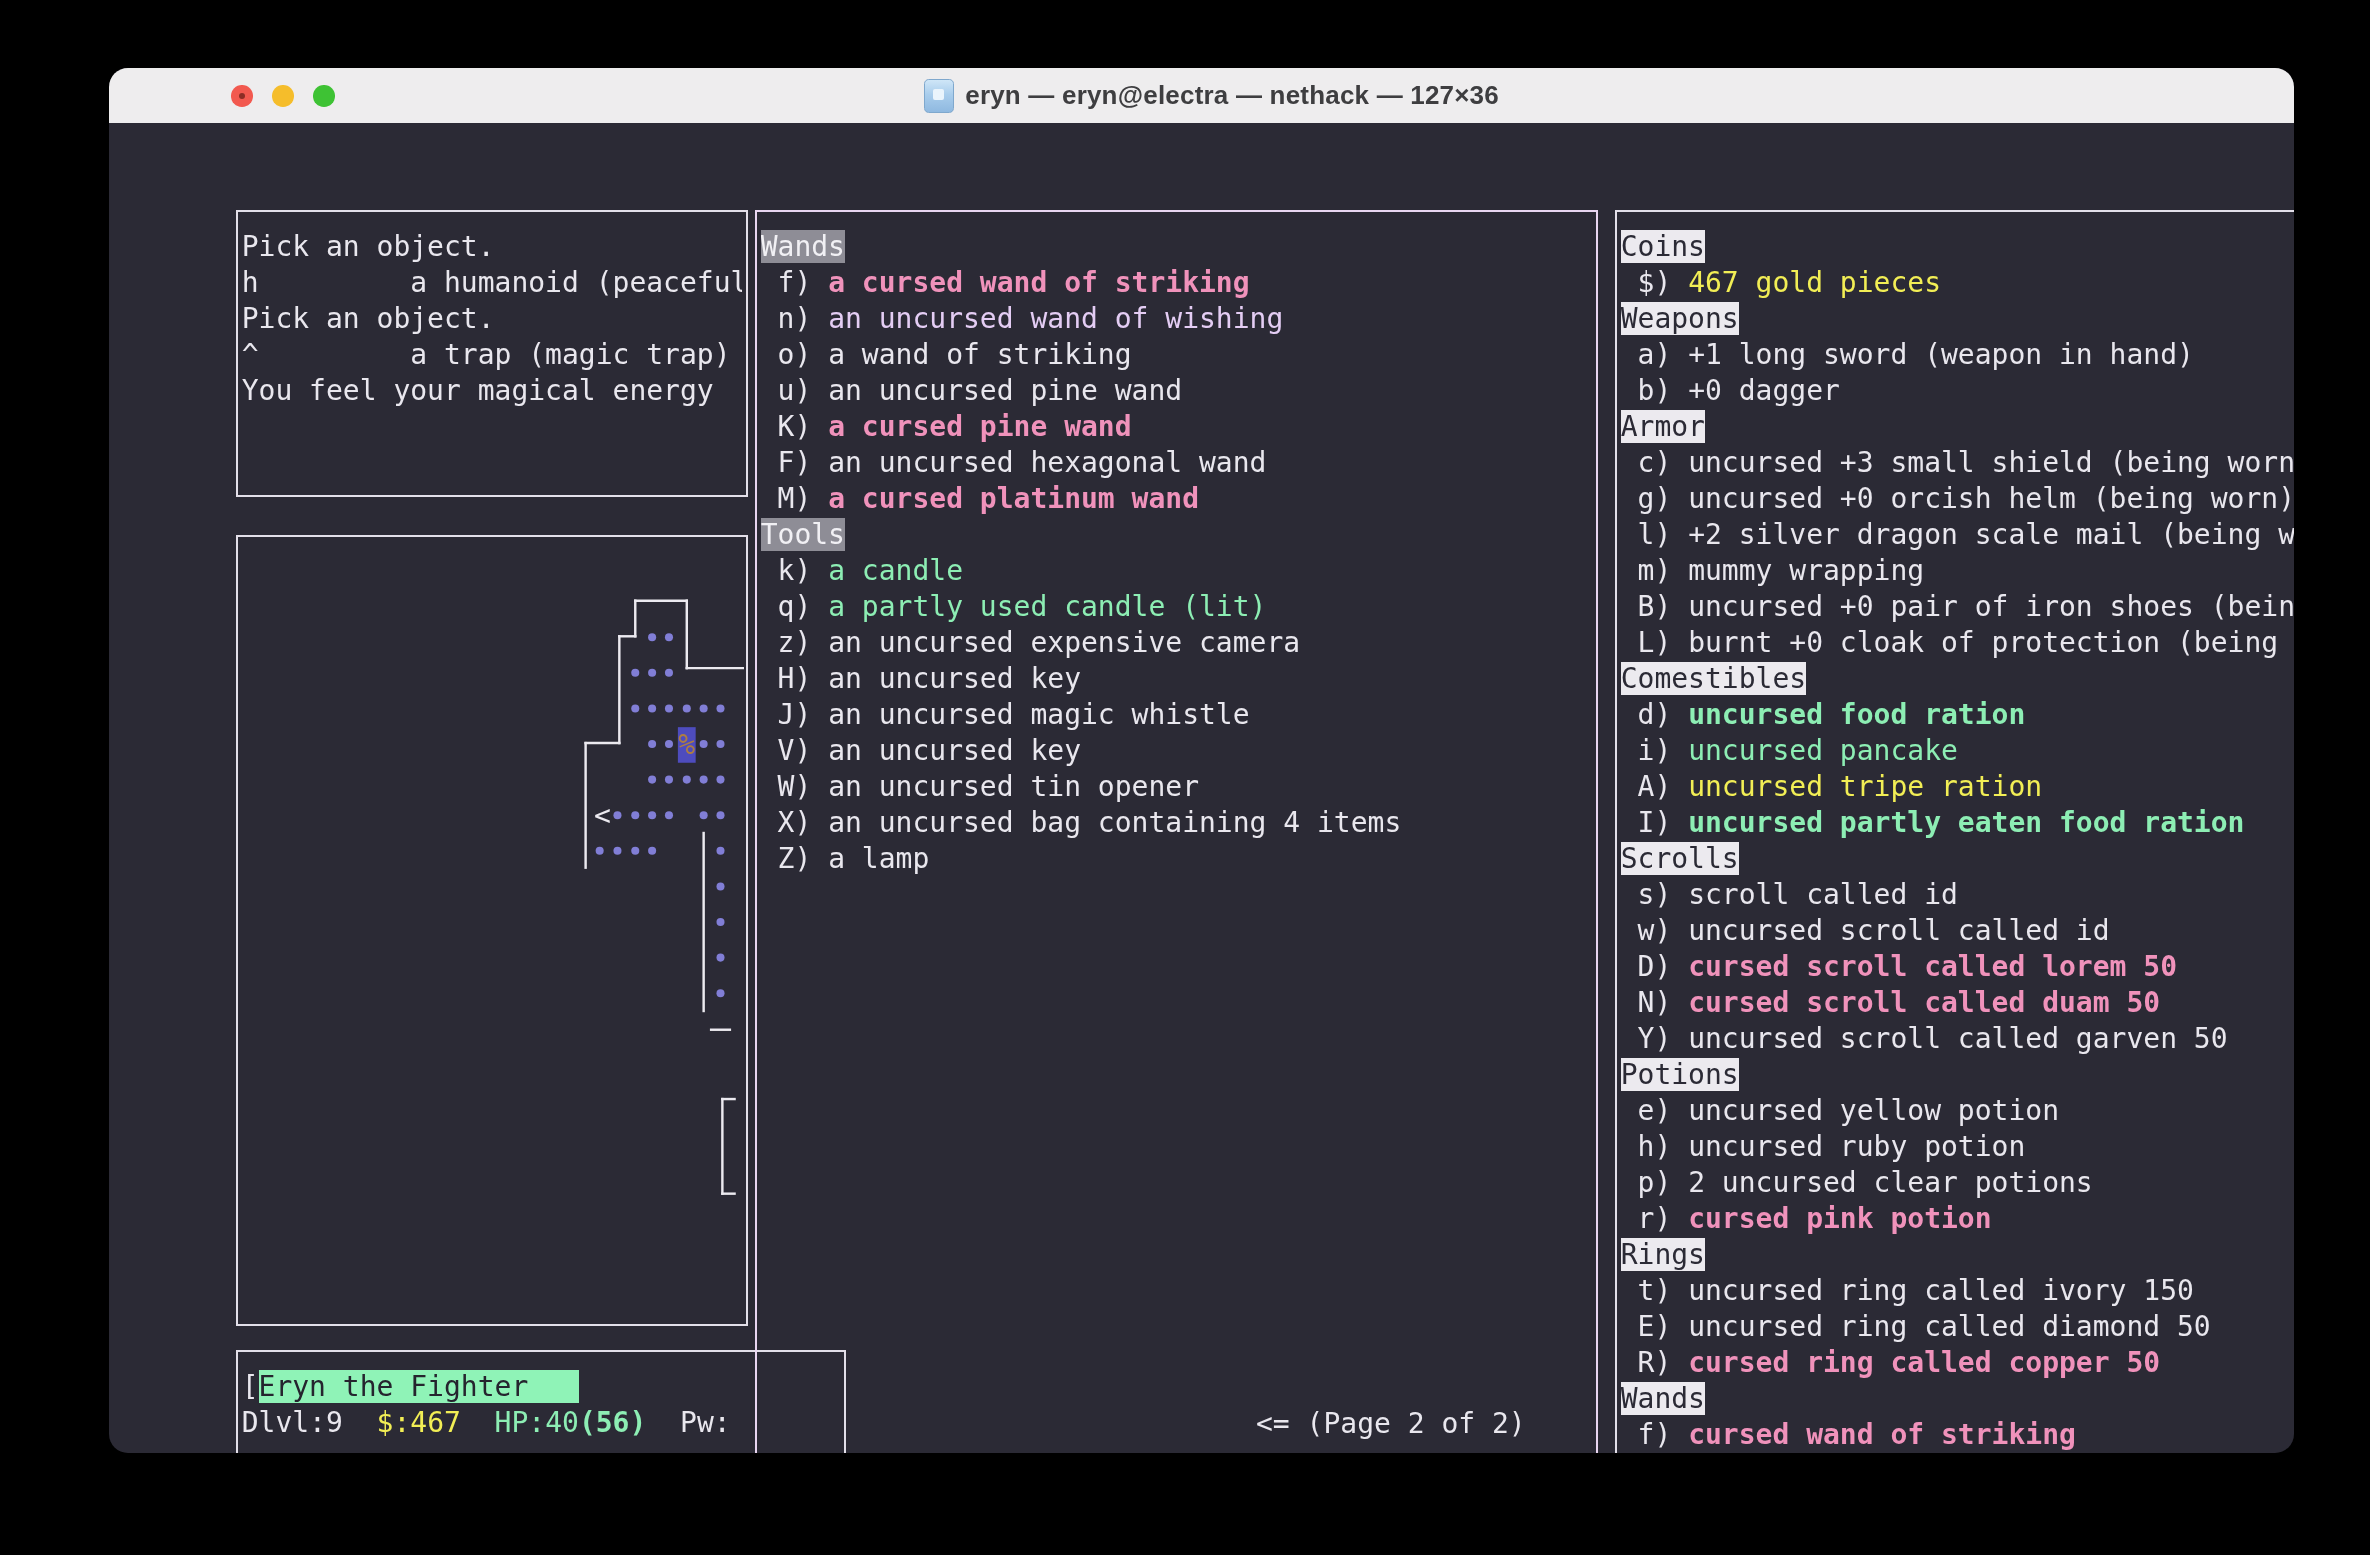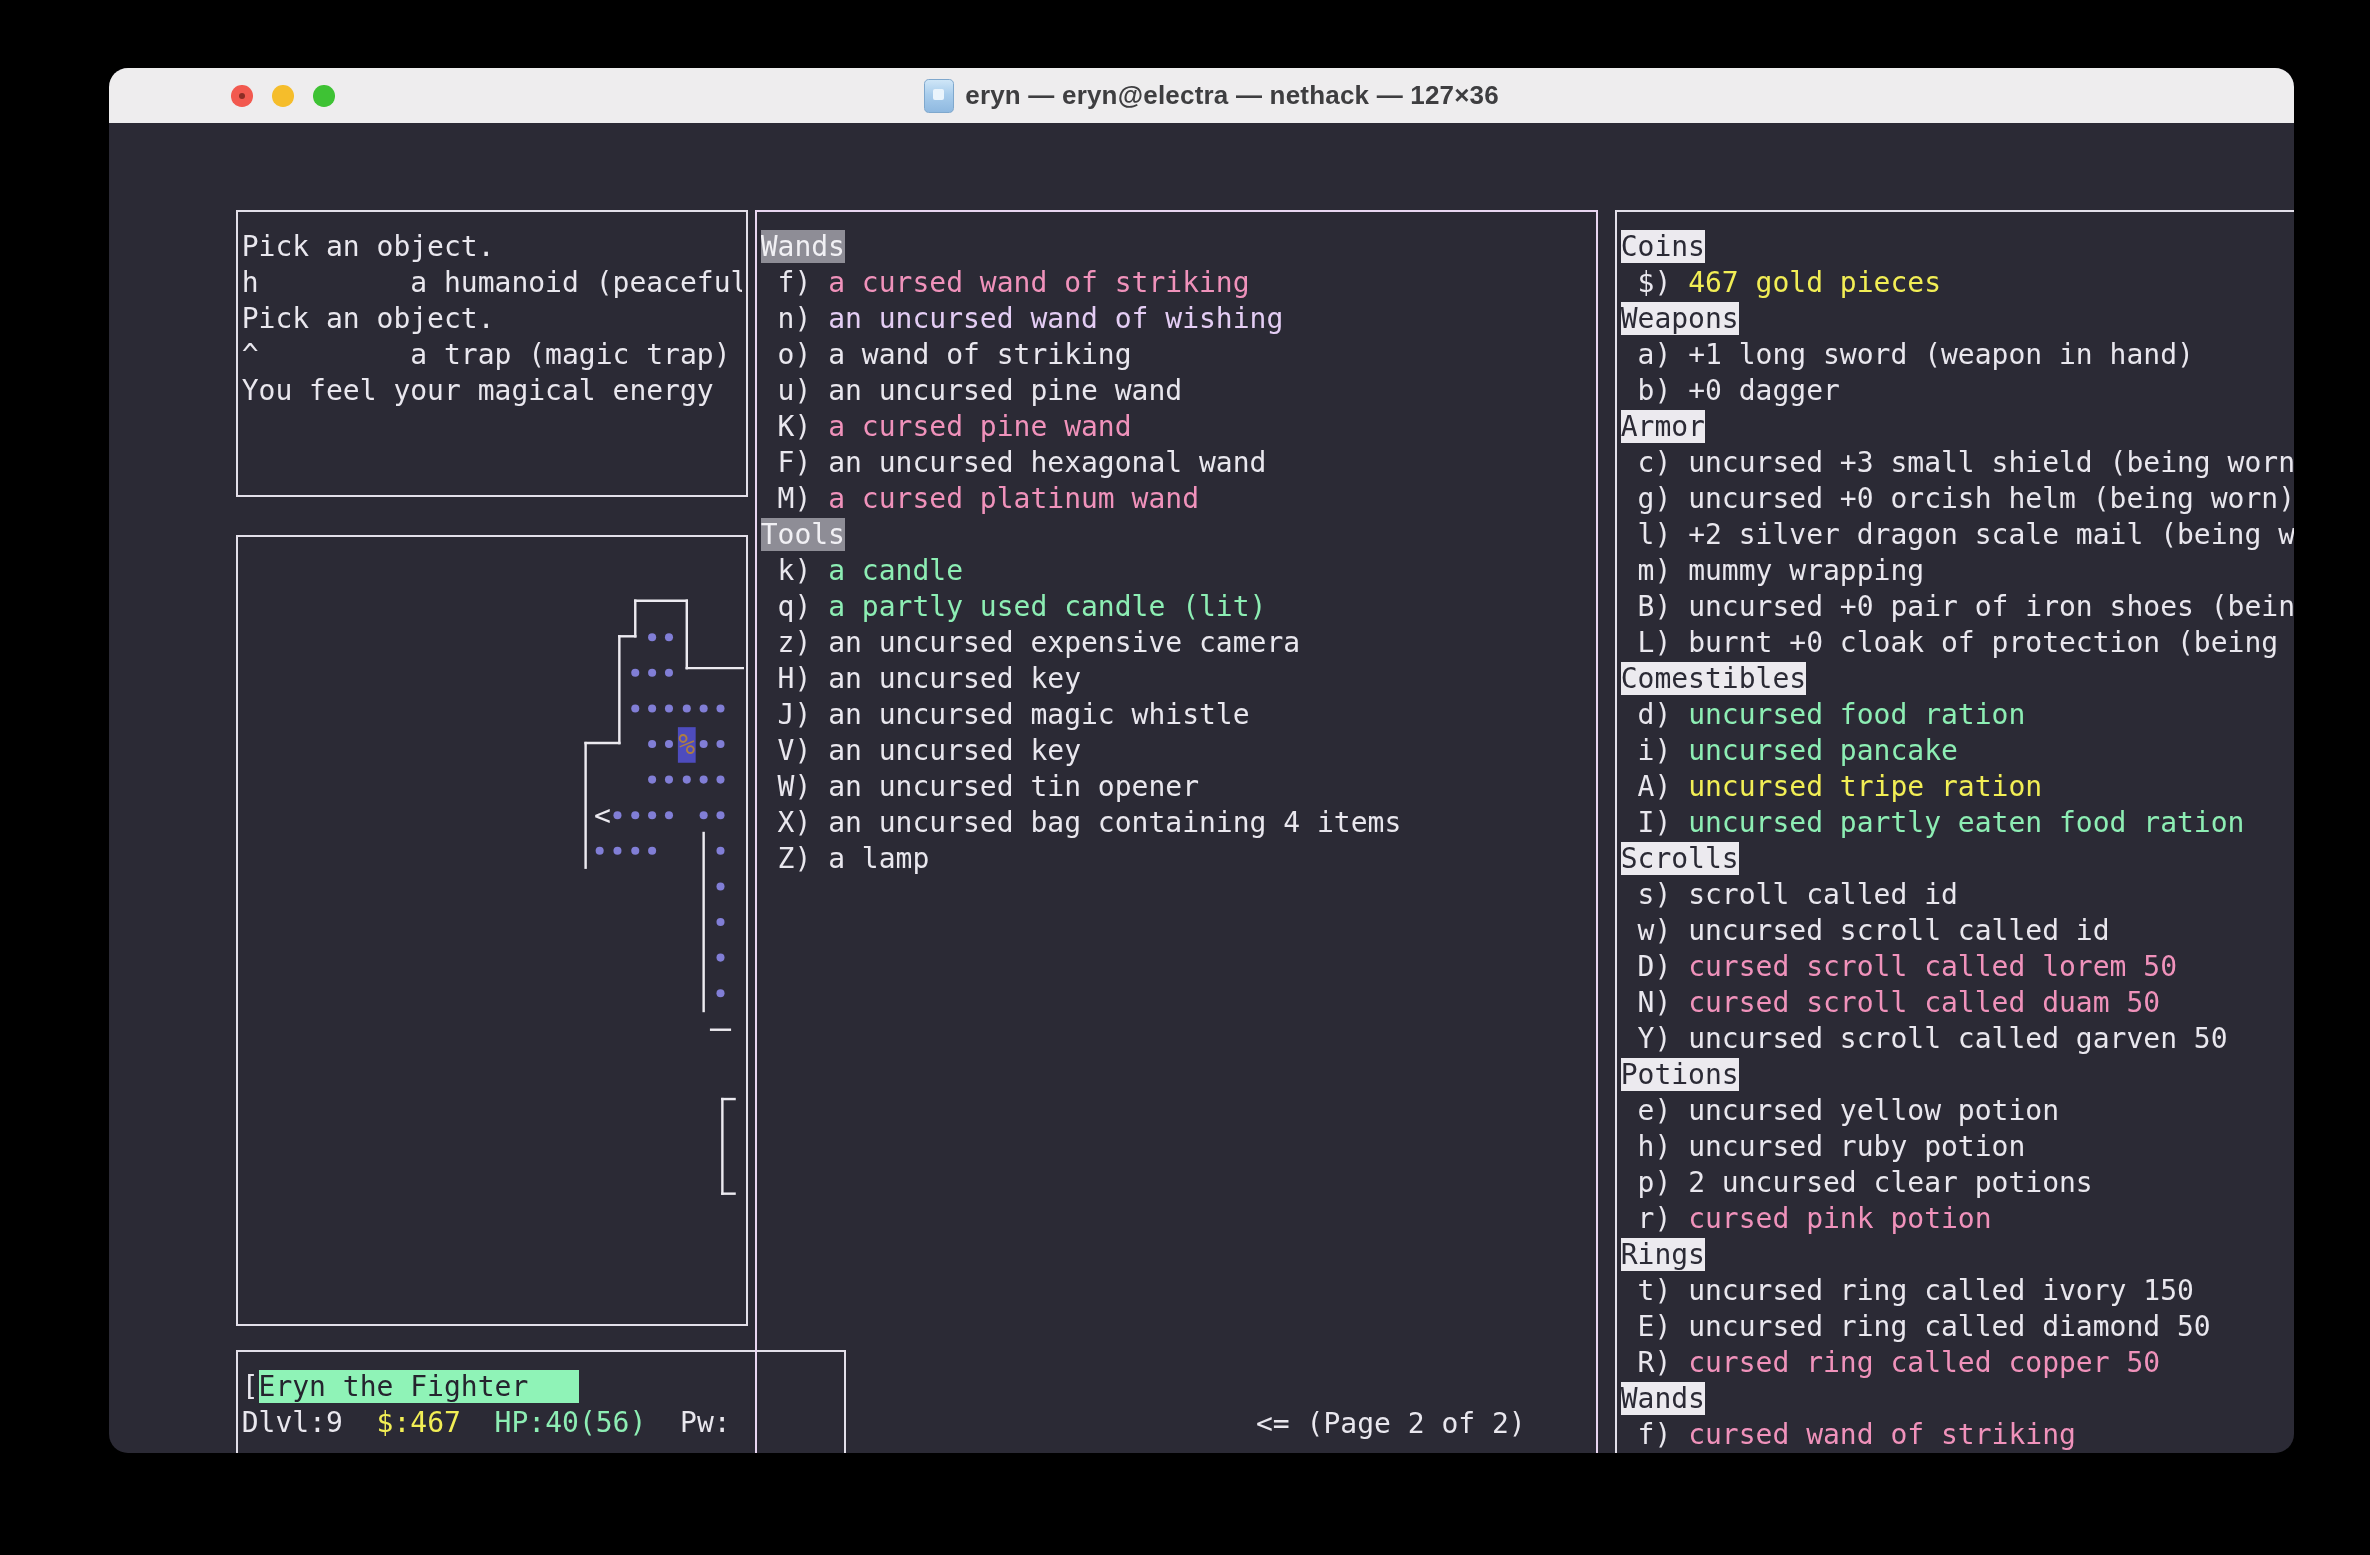--- a/index.html
+++ b/index.html
@@ -46,21 +46,21 @@
   #panel-inventory{left:1506px;top:142px;width:762px;height:1248px;}
 
   .hdr-mid{background:var(--header-mid-bg);color:var(--header-mid-fg);}
   .hdr-right{background:var(--header-right-bg);color:var(--header-right-fg);}
   .key{color:var(--fg);}
   .fg{color:var(--fg);margin-top:48px;}
   .pink{color:var(--pink);}
   .lavender{color:var(--lavender);}
   .green{color:var(--green);}
   .yellow{color:var(--yellow);}
-  .bold{font-weight:normal;}
+  .bold{font-weight:bold;}
   .footer{position:absolute;left:499px;top:1194px;}
   .hl-name{background:var(--status-hl-bg);color:var(--status-hl-fg);}
   #map-svg{position:absolute;left:0;top:0;}
 </style>
 </head>
 <body>
 
 <div class="window">
   <div class="titlebar">
     <div class="traffic">

